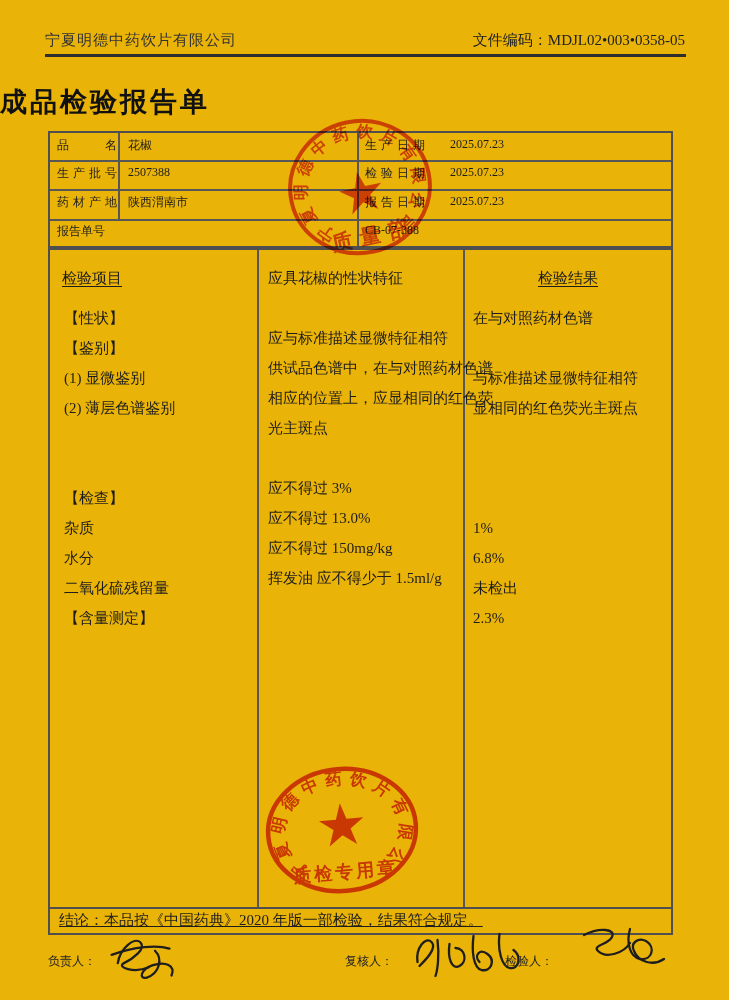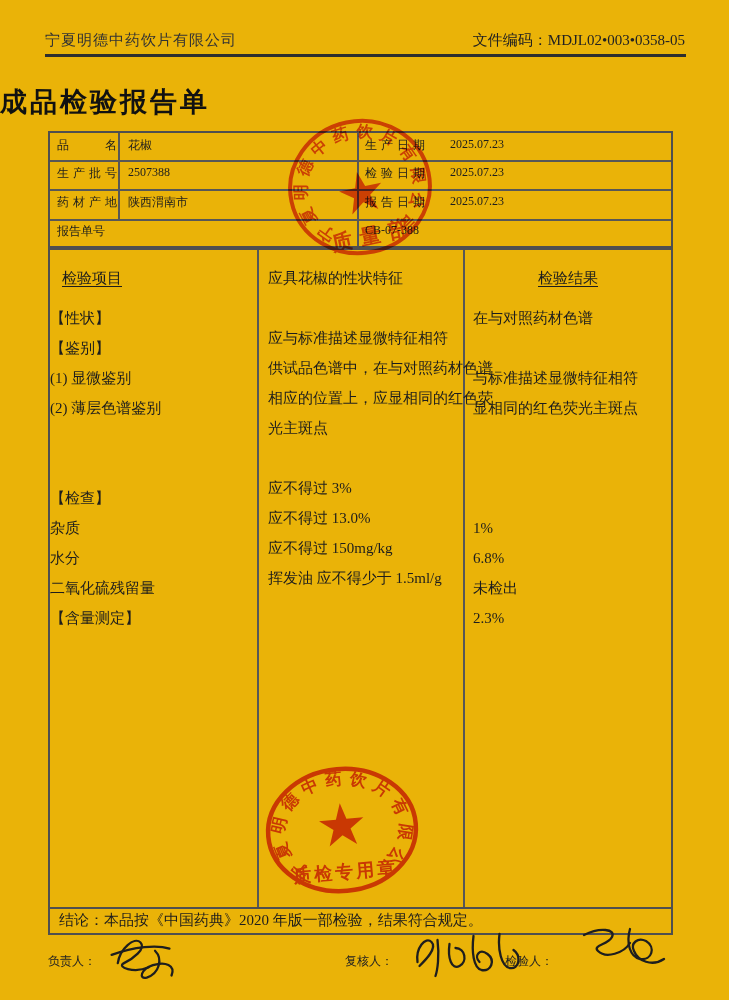--- a/index.html
+++ b/index.html
@@ -31,28 +31,28 @@
   .main { position:absolute; left:48px; top:248px; width:625px; height:661px;
           border:2px solid #4f4f4f; font-size:15px; }
   .main .vline { position:absolute; top:0; height:100%; width:1.5px; background:#575757; }
   .col { position:absolute; top:0; height:100%; }
   .col-h { margin-top:16px; height:24px; line-height:24px; }
   .col-h.c { text-align:center; }
   .col-h.l { padding-left:12px; text-align:left; }
   .u { text-decoration:underline; text-underline-offset:3px; }
   .lines { margin-top:13px; }
   .lines div { height:30px; line-height:30px; white-space:pre; overflow:visible; }
-  .pl12 div { padding-left:0; }
+  .pl12 div { padding-left:14px; }
   .pl9  div { padding-left:9px; }
   .pl8  div { padding-left:8px; }
 
   
   .conclusion { position:absolute; left:48px; top:909px; width:625px; height:26px;
                 border:2px solid #4f4f4f; border-top:none; line-height:22px;
-                padding-left:9px; font-size:15px; white-space:nowrap; }
+                padding-left:9px; font-size:15px; white-space:nowrap;text-decoration:underline; }
   .sign-label { position:absolute; top:953px; font-size:12px; color:#222; }
   .sig-svg { position:absolute; pointer-events:none; }
 
   .overlay { position:absolute; left:0; top:0; width:729px; height:1000px;
              pointer-events:none; mix-blend-mode:multiply; }
   .stamp-text { font-family:"Liberation Serif","DejaVu Serif",serif; font-weight:bold; }
 </style>
 </head>
 <body>
 

